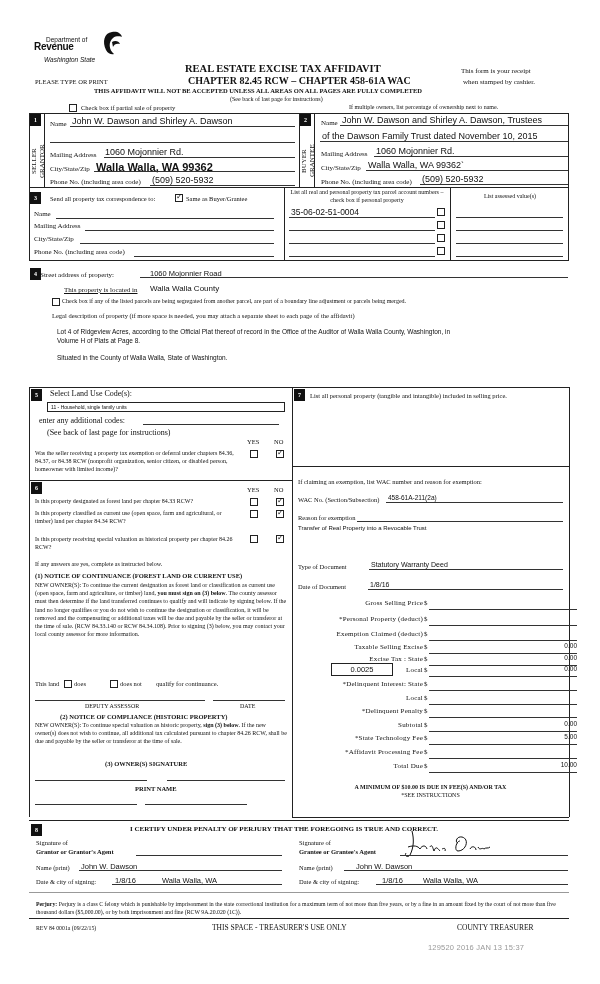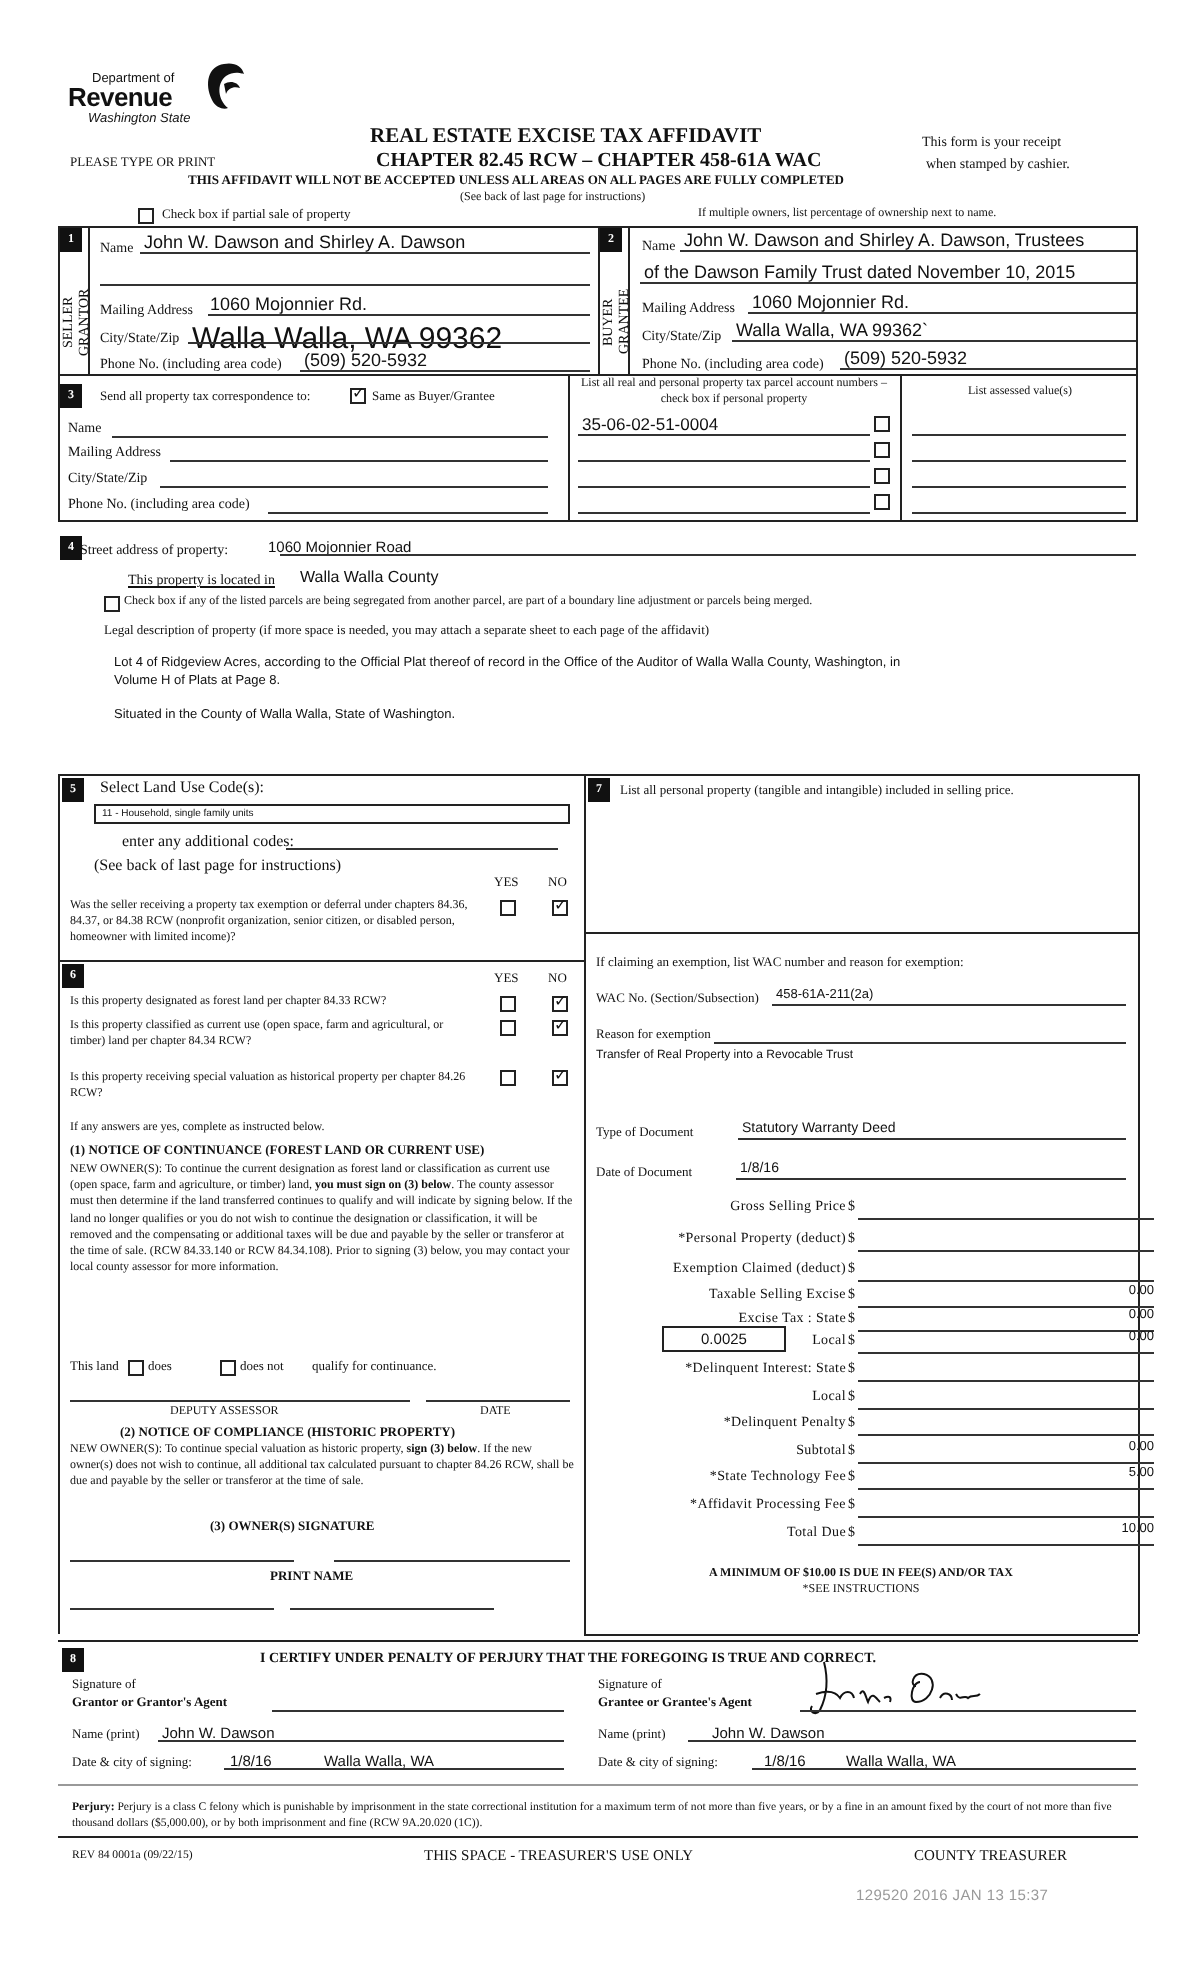--- a/index.html
+++ b/index.html
@@ -22,21 +22,21 @@
   .amt-row .lbl { position: absolute; right: 170px; top: 0; white-space: nowrap; letter-spacing: 0.2px; }
   .amt-row .dollar { position: absolute; left: 126px; top: 0; }
   .amt-row .uline { position: absolute; left: 131px; width: 148px; top: 10px; border-bottom: 1px solid #333; }
   .amt-row .val { position: absolute; right: 16px; top: -1px; font-family: "Liberation Sans", sans-serif; font-size: 6.5px; }
 </style>
 </head>
 <body>
 
 <div class="abs" style="left:34px;top:30px;width:95px;height:40px;">
   <div class="abs sans" style="left:12px;top:6px;font-size:6.5px;">Department of</div>
-  <div class="abs sans bold" style="left:0px;top:11px;font-size:13px;letter-spacing:-0.3px;">Revenue</div>
+  <div class="abs sans bold" style="left:0px;top:11px;font-size:10px;letter-spacing:-0.3px;">Revenue</div>
   <div class="abs sans" style="left:10px;top:26px;font-size:6.5px;font-style:italic;">Washington State</div>
   <svg class="abs" style="left:66px;top:0px;" width="24" height="26" viewBox="0 0 24 26">
     <path d="M12 2 C4 3 2 12 6 20 C8 24 12 25 14 24 C9 20 8 12 13 8 C17 5 22 7 22 7 C21 3 17 1 12 2 Z" fill="#111"></path>
     <path d="M12 12 C15 10 19 11 20 14 C17 13 14 14 13 17 Z" fill="#111"></path>
   </svg>
 </div>
 
 <div class="abs serif bold" style="left:185px;top:63px;font-size:10.5px;">REAL ESTATE EXCISE TAX AFFIDAVIT</div>
 <div class="abs serif" style="left:188px;top:75px;font-size:10px;font-weight:bold;">CHAPTER 82.45 RCW – CHAPTER 458-61A WAC</div>
 <div class="abs serif" style="left:35px;top:78px;font-size:6.5px;">PLEASE TYPE OR PRINT</div>
@@ -59,21 +59,21 @@
   <span>SELLER</span><br><span>GRANTOR</span>
 </div>
 <div class="abs label serif" style="left:50px;top:120px;">Name</div>
 <div class="abs fill" style="left:72px;top:116px;font-size:9px;">John W. Dawson and Shirley A. Dawson</div>
 <div class="line" style="left:70px;top:126px;width:225px;"></div>
 <div class="line" style="left:50px;top:142px;width:245px;"></div>
 <div class="abs label serif" style="left:50px;top:151px;">Mailing Address</div>
 <div class="abs fill" style="left:105px;top:147px;font-size:9px;">1060 Mojonnier Rd.</div>
 <div class="line" style="left:104px;top:157px;width:191px;"></div>
 <div class="abs label serif" style="left:50px;top:165px;">City/State/Zip</div>
-<div class="abs fill" style="left:96px;top:161px;font-size:15px;">Walla Walla, WA 99362</div>
+<div class="abs fill" style="left:96px;top:161px;font-size:11px;font-weight:bold;">Walla Walla, WA 99362</div>
 <div class="line" style="left:94px;top:171px;width:201px;"></div>
 <div class="abs label serif" style="left:50px;top:178px;">Phone No. (including area code)</div>
 <div class="abs fill" style="left:152px;top:175px;font-size:9px;">(509) 520-5932</div>
 <div class="line" style="left:150px;top:185px;width:145px;"></div>
 
 <div class="secnum" style="left:300px;top:114px;">2</div>
 <div class="vtext serif" style="left:300px;top:136px;width:14px;height:50px;">
   <span>BUYER</span><br><span>GRANTEE</span>
 </div>
 <div class="abs label serif" style="left:321px;top:119px;">Name</div>
@@ -128,21 +128,21 @@
   <div class="line" style="left:456px;top:243px;width:107px;"></div>
 </div>
 <div>
   <div class="line" style="left:289px;top:256px;width:146px;"></div>
   <div class="cb" style="left:437px;top:247px;"></div>
   <div class="line" style="left:456px;top:256px;width:107px;"></div>
 </div>
 
 <div class="secnum" style="left:30px;top:268px;">4</div>
 <div class="abs label serif" style="left:40px;top:271px;">Street address of property:</div>
-<div class="abs fill" style="left:134px;top:269px;font-size:7.5px;">1060 Mojonnier Road</div>
+<div class="abs fill" style="left:150px;top:269px;font-size:7.5px;">1060 Mojonnier Road</div>
 <div class="line" style="left:140px;top:277px;width:428px;"></div>
 <div class="abs label serif" style="left:64px;top:286px;text-decoration:underline;">This property is located in</div>
 <div class="abs fill" style="left:150px;top:284px;font-size:8px;">Walla Walla County</div>
 <div class="cb" style="left:52px;top:298px;"></div>
 <div class="abs label serif" style="left:62px;top:298px;font-size:6px;">Check box if any of the listed parcels are being segregated from another parcel, are part of a boundary line adjustment or parcels being merged.</div>
 <div class="abs label serif" style="left:52px;top:312px;font-size:6.5px;">Legal description of property (if more space is needed, you may attach a separate sheet to each page of the affidavit)</div>
 <div class="abs fill" style="left:57px;top:327px;font-size:6.5px;line-height:9px;">
   <div>Lot 4 of Ridgeview Acres, according to the Official Plat thereof of record in the Office of the Auditor of Walla Walla County, Washington, in</div>
   <div>Volume H of Plats at Page 8.</div>
   <div style="height:8px;"></div>
@@ -153,21 +153,21 @@
 <div class="vl" style="left:29px;top:387px;height:430px;"></div>
 <div class="vl" style="left:292px;top:387px;height:430px;"></div>
 <div class="vl" style="left:569px;top:387px;height:430px;"></div>
 <div class="hl" style="left:29px;top:480px;width:263px;"></div>
 <div class="hl" style="left:292px;top:466px;width:277px;"></div>
 <div class="hl" style="left:292px;top:817px;width:277px;"></div>
 
 <div class="secnum" style="left:31px;top:389px;">5</div>
 <div class="abs serif" style="left:50px;top:389px;font-size:8px;">Select Land Use Code(s):</div>
 <div class="abs fill" style="left:47px;top:402px;width:238px;height:10px;border:1px solid #222;font-size:5px;padding-left:3px;line-height:8px;">11 - Household, single family units</div>
-<div class="abs serif" style="left:61px;top:416px;font-size:8px;">enter any additional codes:</div>
+<div class="abs serif" style="left:39px;top:416px;font-size:8px;">enter any additional codes:</div>
 <div class="line" style="left:143px;top:424px;width:136px;"></div>
 <div class="abs serif" style="left:47px;top:428px;font-size:8px;">(See back of last page for instructions)</div>
 <div class="abs serif" style="left:247px;top:438px;font-size:6.5px;">YES</div>
 <div class="abs serif" style="left:274px;top:438px;font-size:6.5px;">NO</div>
 <div class="abs serif" style="left:35px;top:449px;width:210px;font-size:6px;line-height:8px;">Was the seller receiving a property tax exemption or deferral under chapters 84.36, 84.37, or 84.38 RCW (nonprofit organization, senior citizen, or disabled person, homeowner with limited income)?</div>
 <div class="cb" style="left:250px;top:450px;"></div>
 <div class="cb checked" style="left:276px;top:450px;"></div>
 
 <div class="secnum" style="left:31px;top:482px;">6</div>
 <div class="abs serif" style="left:247px;top:486px;font-size:6.5px;">YES</div>

